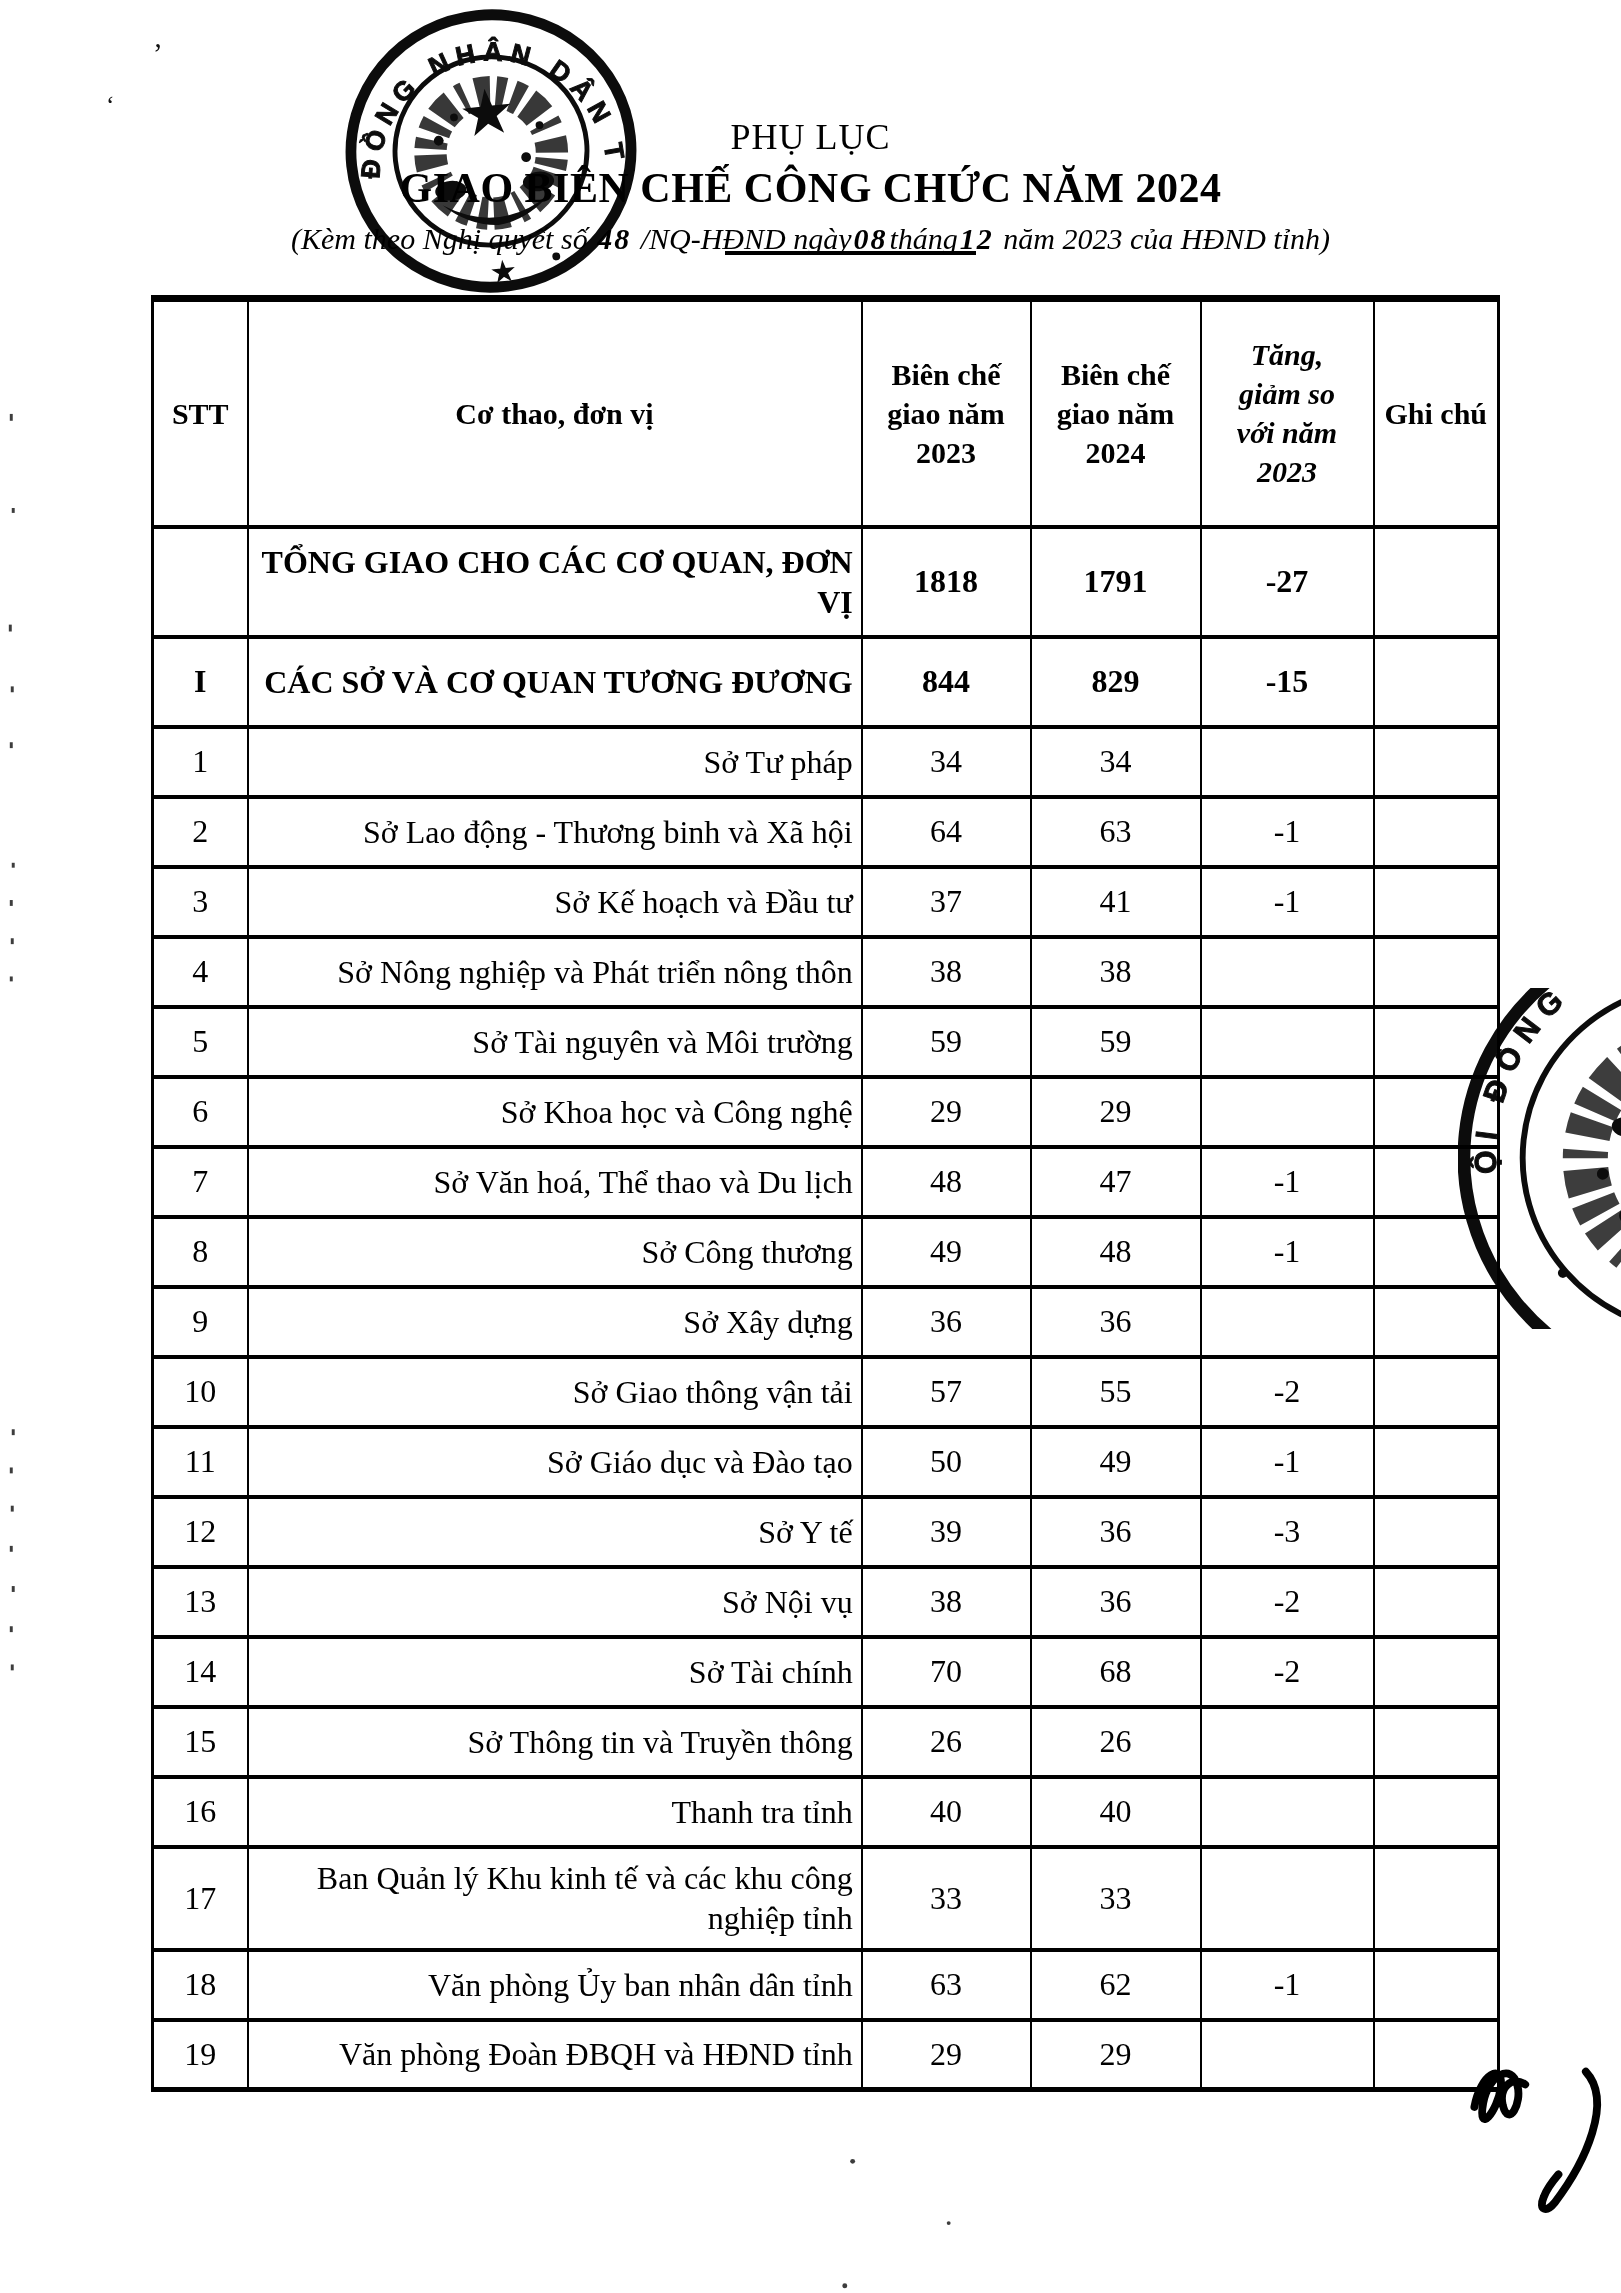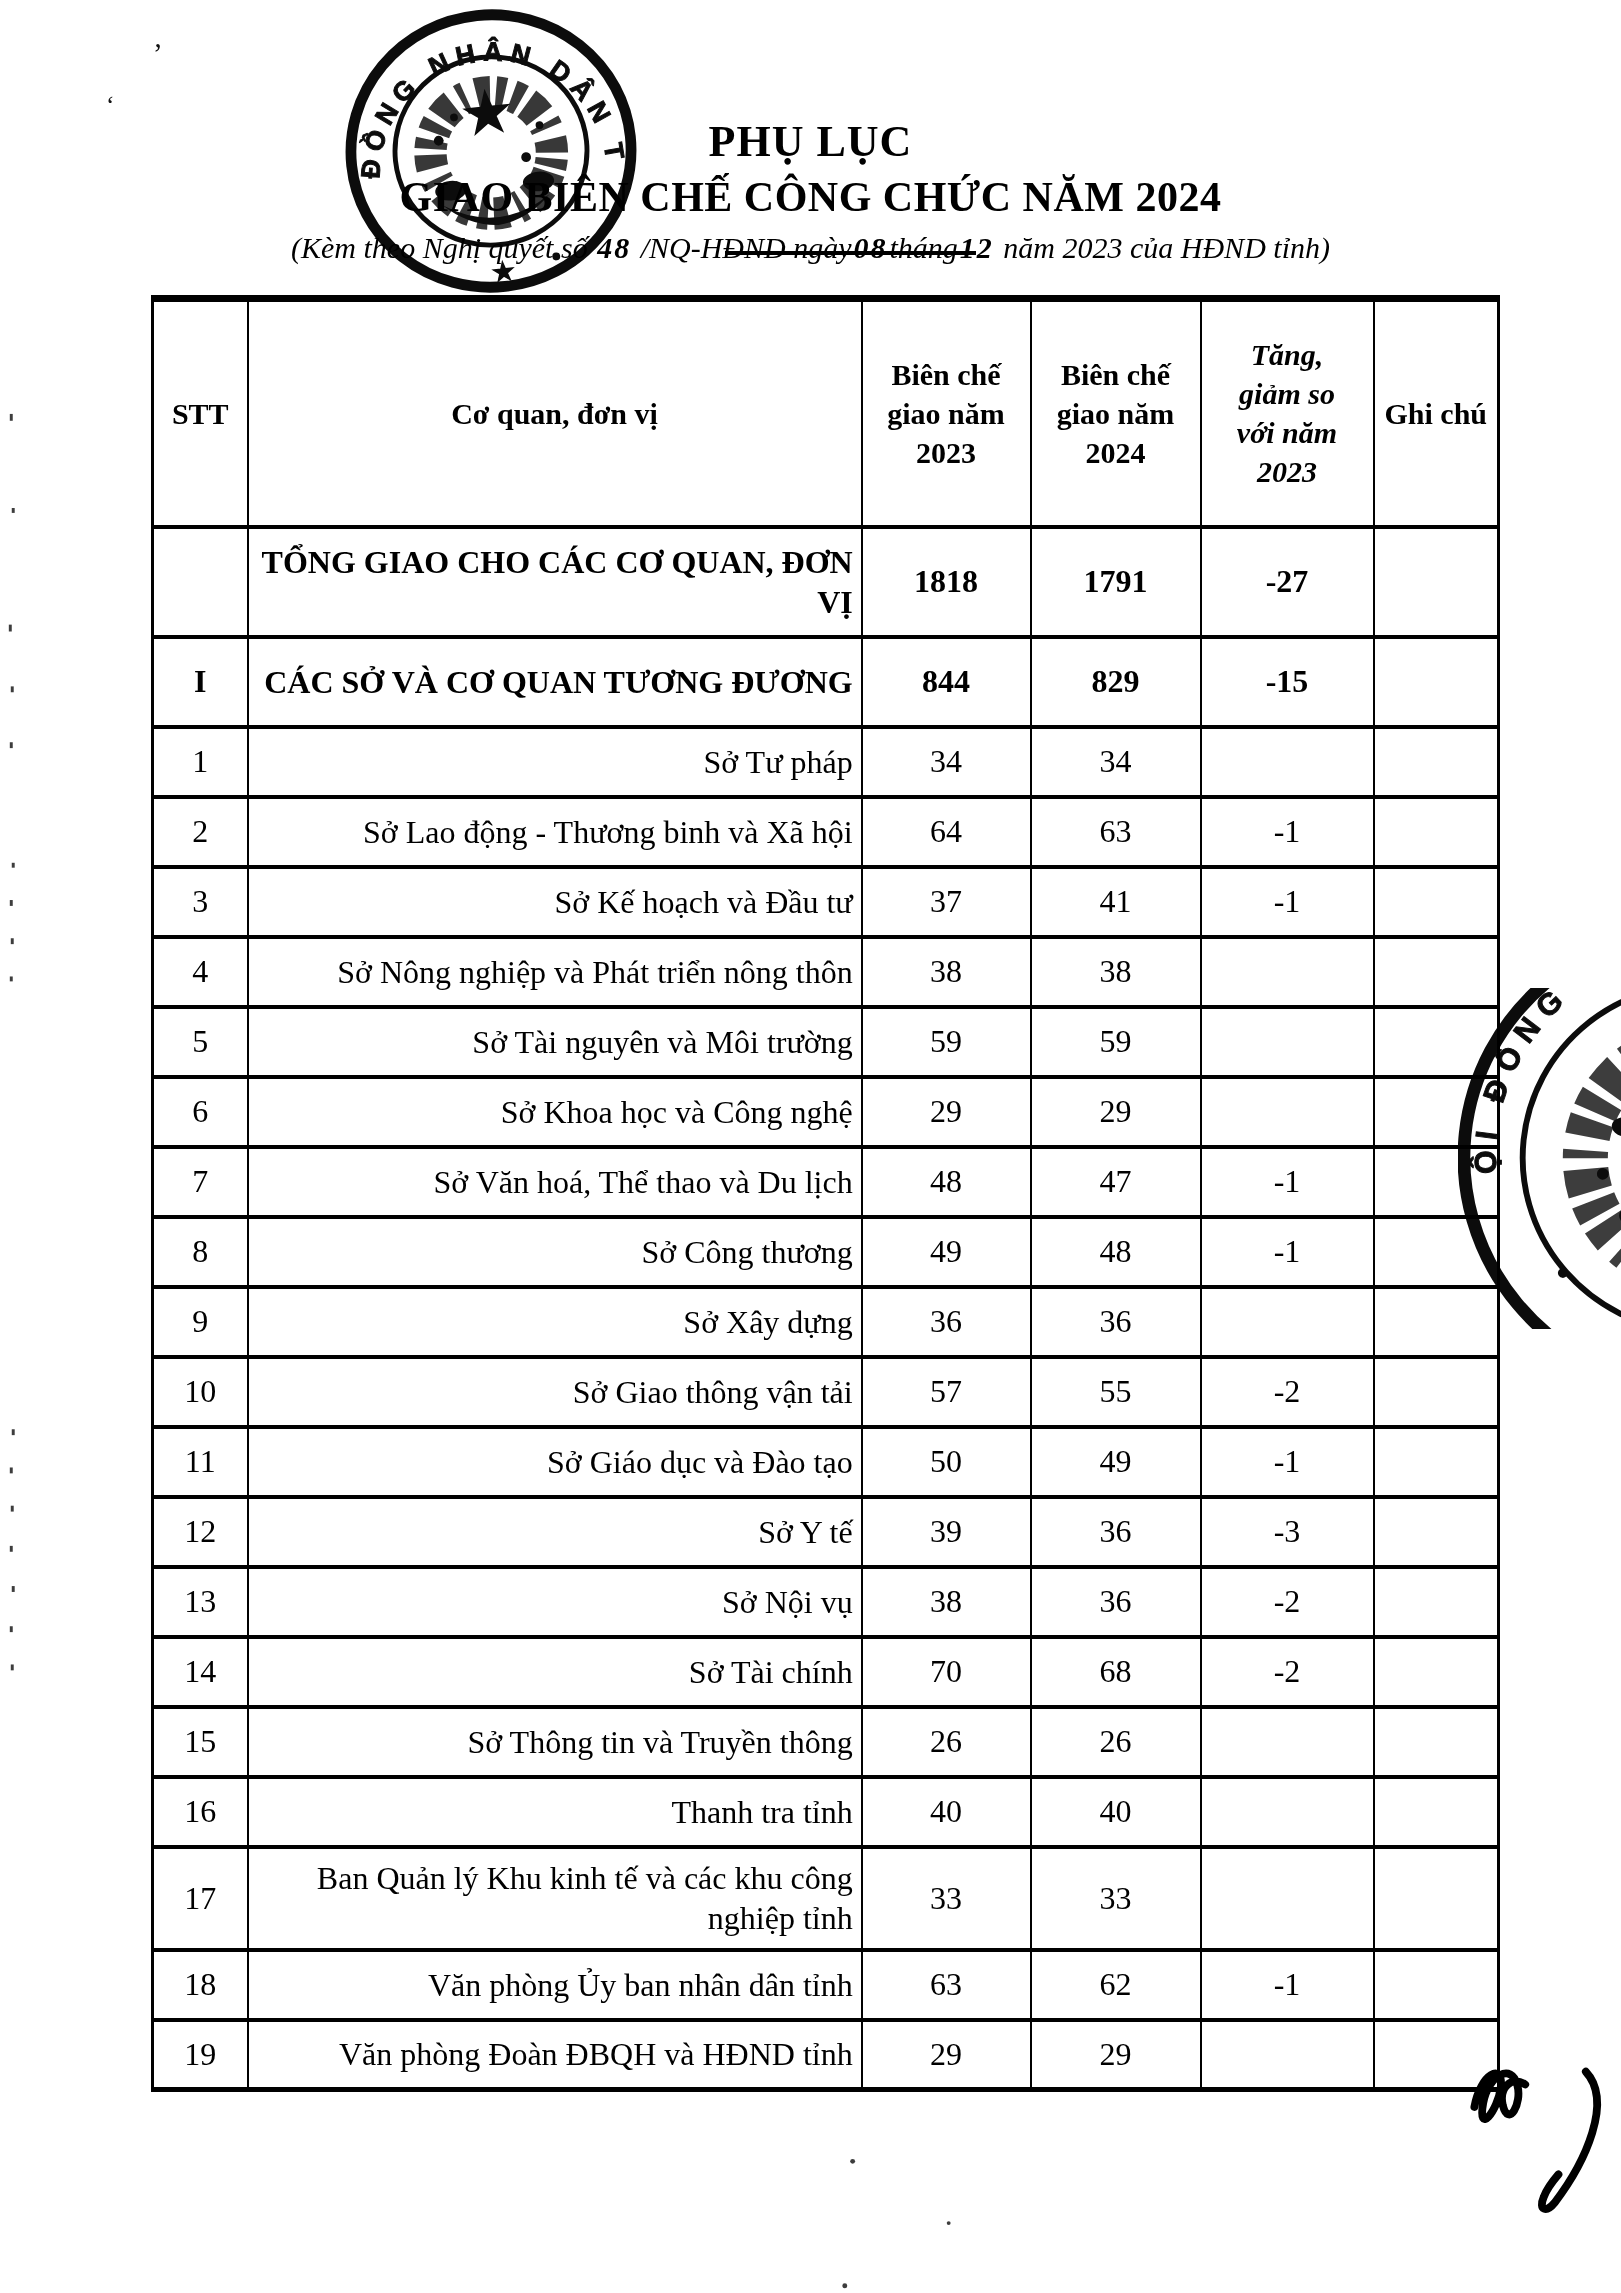--- a/index.html
+++ b/index.html
@@ -3,21 +3,21 @@
 <meta charset="utf-8">
 <style>
   html,body { margin:0; padding:0; background:#e8e8e8; }
   .page {
     position:relative; width:1621px; height:2294px; background:#ffffff;
     overflow:hidden; font-family:"Liberation Serif", serif; color:#000;
     margin:0 auto;
   }
   
   .header-block { position:absolute; top:116px; left:0; width:1621px; text-align:center; z-index:2; }
-  .title1 { font-size:44px; font-weight:bold; letter-spacing:1px; }
+  .title1 { font-size:36px; font-weight:normal; letter-spacing:1px; }
   .title2 { font-size:42px; font-weight:bold; margin-top:5.9px; letter-spacing:0.5px; }
   .subtitle { font-size:30px; font-style:italic; margin-top:9.8px; white-space:nowrap; }
   .subtitle .hand { font-weight:bold; letter-spacing:2px; padding:0 2px; }
   .subtitle-underline { position:absolute; left:725px; top:251px; width:251px; height:3.9px; background:#000; z-index:2; }
   .stray-mark { position:absolute; font-size:29px; color:#111; z-index:1; }
   
   table.staffing {
     position:absolute; left:151px; top:295px; width:1345px;
     border-collapse:collapse; table-layout:fixed; z-index:1;
     border:3.9px solid #000; border-top-width:7.8px; border-bottom-width:5.9px;
@@ -95,21 +95,21 @@
       <col style="width:95px">
         <col style="width:614px">
         <col style="width:169px">
       <col style="width:170px">
         <col style="width:173px">
         <col style="width:125px">
     </colgroup>
     <thead>
       <tr id="header-row">
           <th class="col0">STT</th>
-          <th class="col1">Cơ quan, đơn vị</th>
+          <th class="col1">Cơ thao, đơn vị</th>
           <th class="col2">Biên chế giao năm 2023</th>
           <th class="col3">Biên chế giao năm 2024</th>
           <th class="col4">Tăng, giảm so với năm 2023</th>
           <th class="col5">Ghi chú</th>
         </tr>
     </thead>
     <tbody id="table-body">
         <tr class="summary">
           <td class="c0"></td>
           <td class="c1">TỔNG GIAO CHO CÁC CƠ QUAN, ĐƠN VỊ</td>

